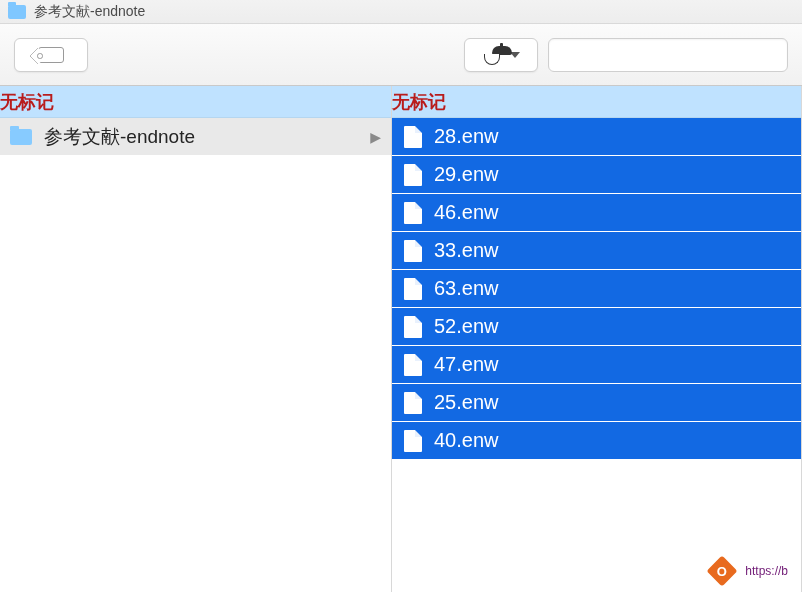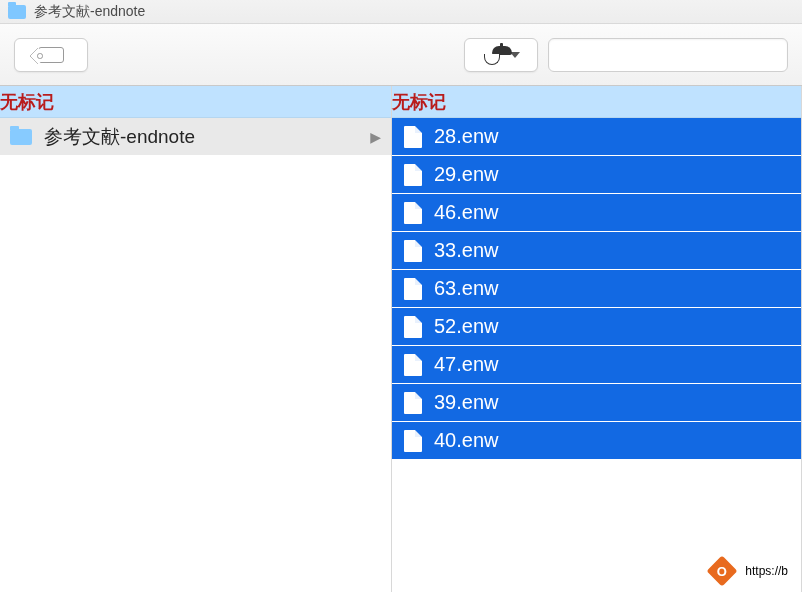--- a/index.html
+++ b/index.html
@@ -114,21 +114,21 @@
     .file-ic::before{
       content:"";position:absolute;right:0;top:0;width:0;height:0;
       border-top:7px solid #1269e3;border-left:7px solid #e9f1fd;
     }
     .watermark{
       position:absolute;right:14px;bottom:10px;display:flex;align-items:center;gap:8px;
       font-size:16px;color:#bdbdbd;font-weight:600;pointer-events:none;
     }
     .wm-ic{width:22px;height:22px;background:#e86a1e;transform:rotate(45deg);border-radius:3px;display:flex;align-items:center;justify-content:center}
     .wm-ic span{transform:rotate(-45deg);color:#fff;font-size:13px;font-weight:700}
-    .wm-url{font-size:12px;color:#000000;font-weight:400;margin-left:4px}
+    .wm-url{font-size:12px;color:#701a75;font-weight:400;margin-left:4px}
   </style>
 </head>
 <body>
 
 <div class="titlebar">
   <div class="folder-glyph"></div>
   <div class="title-text">参考文献-endnote</div>
 </div>
 
 <div class="toolbar">
@@ -183,21 +183,21 @@
         <div class="file-row">
           <div class="file-ic"></div>
           <span>52.enw</span>
         </div>
         <div class="file-row">
           <div class="file-ic"></div>
           <span>47.enw</span>
         </div>
         <div class="file-row">
           <div class="file-ic"></div>
-          <span>39.enw</span>
+          <span>25.enw</span>
         </div>
         <div class="file-row">
           <div class="file-ic"></div>
           <span>40.enw</span>
         </div>
       </div>
   </div>
 </div>
 
 <div class="watermark">

